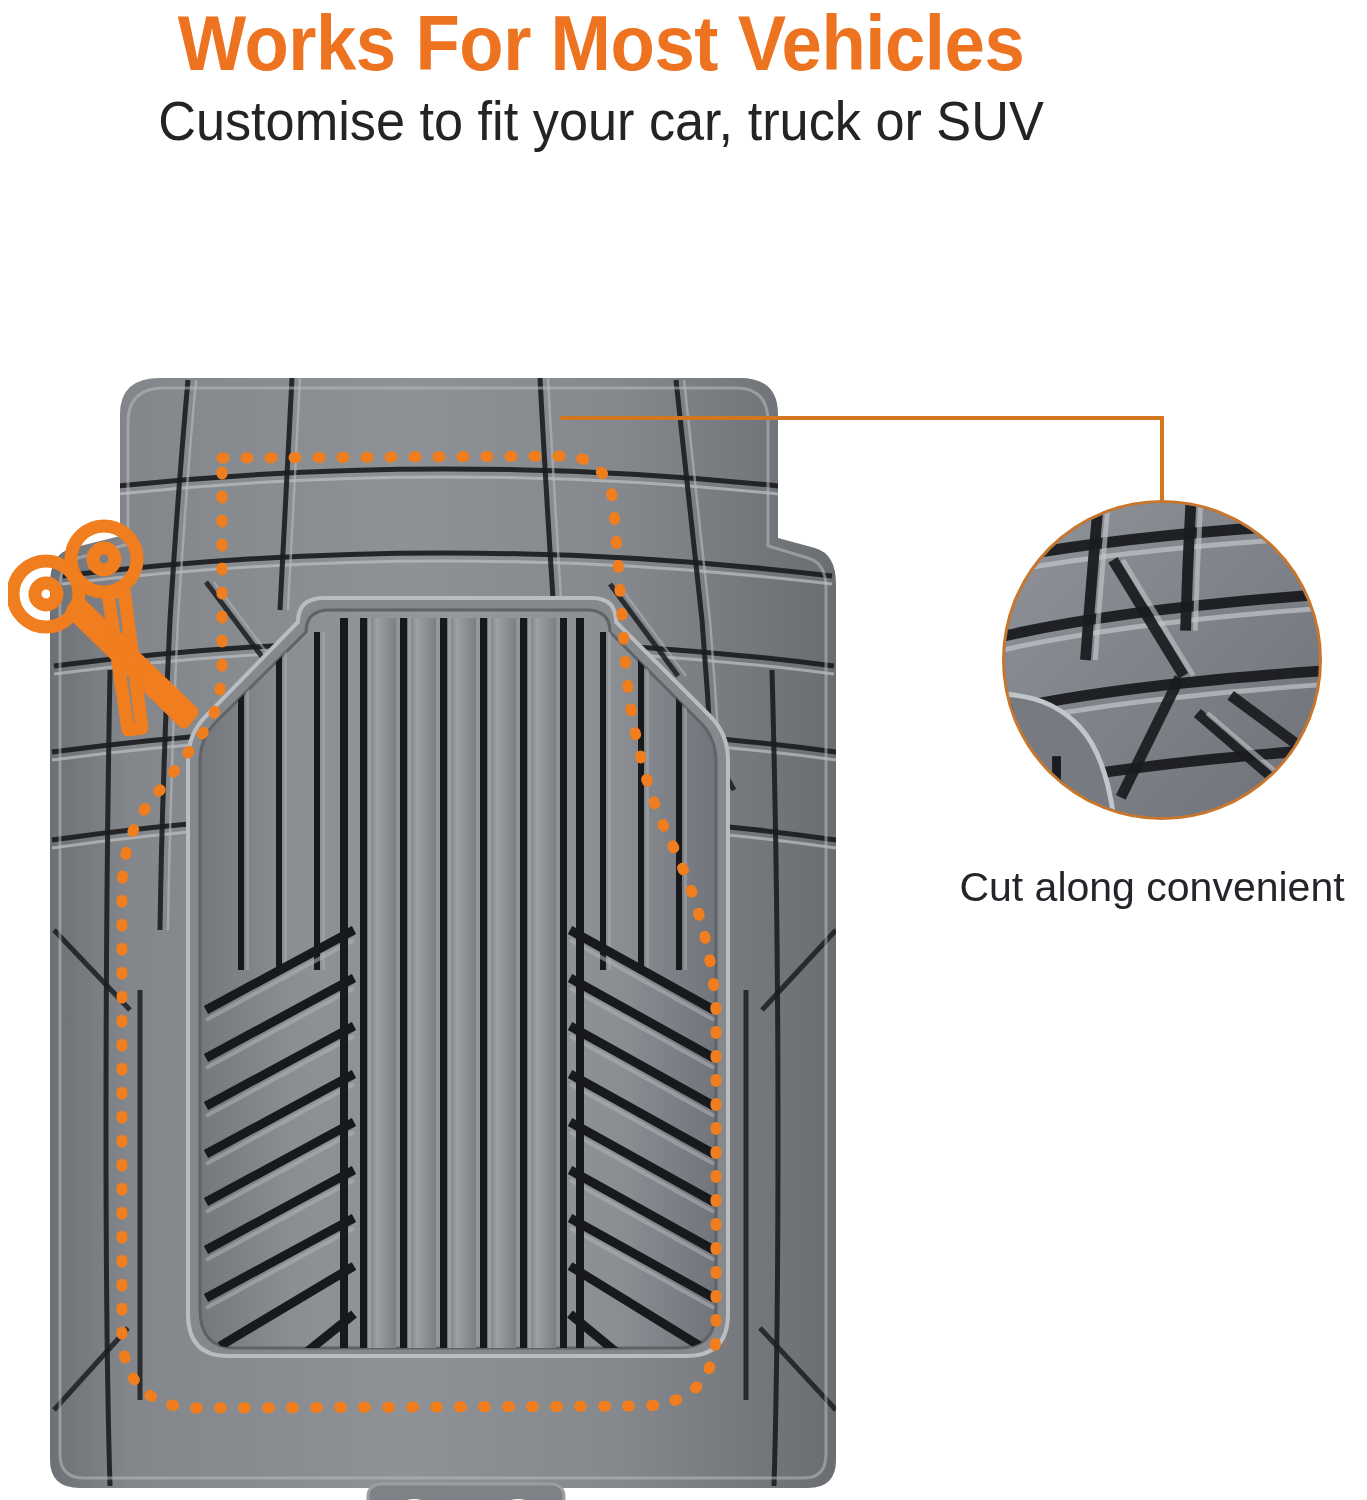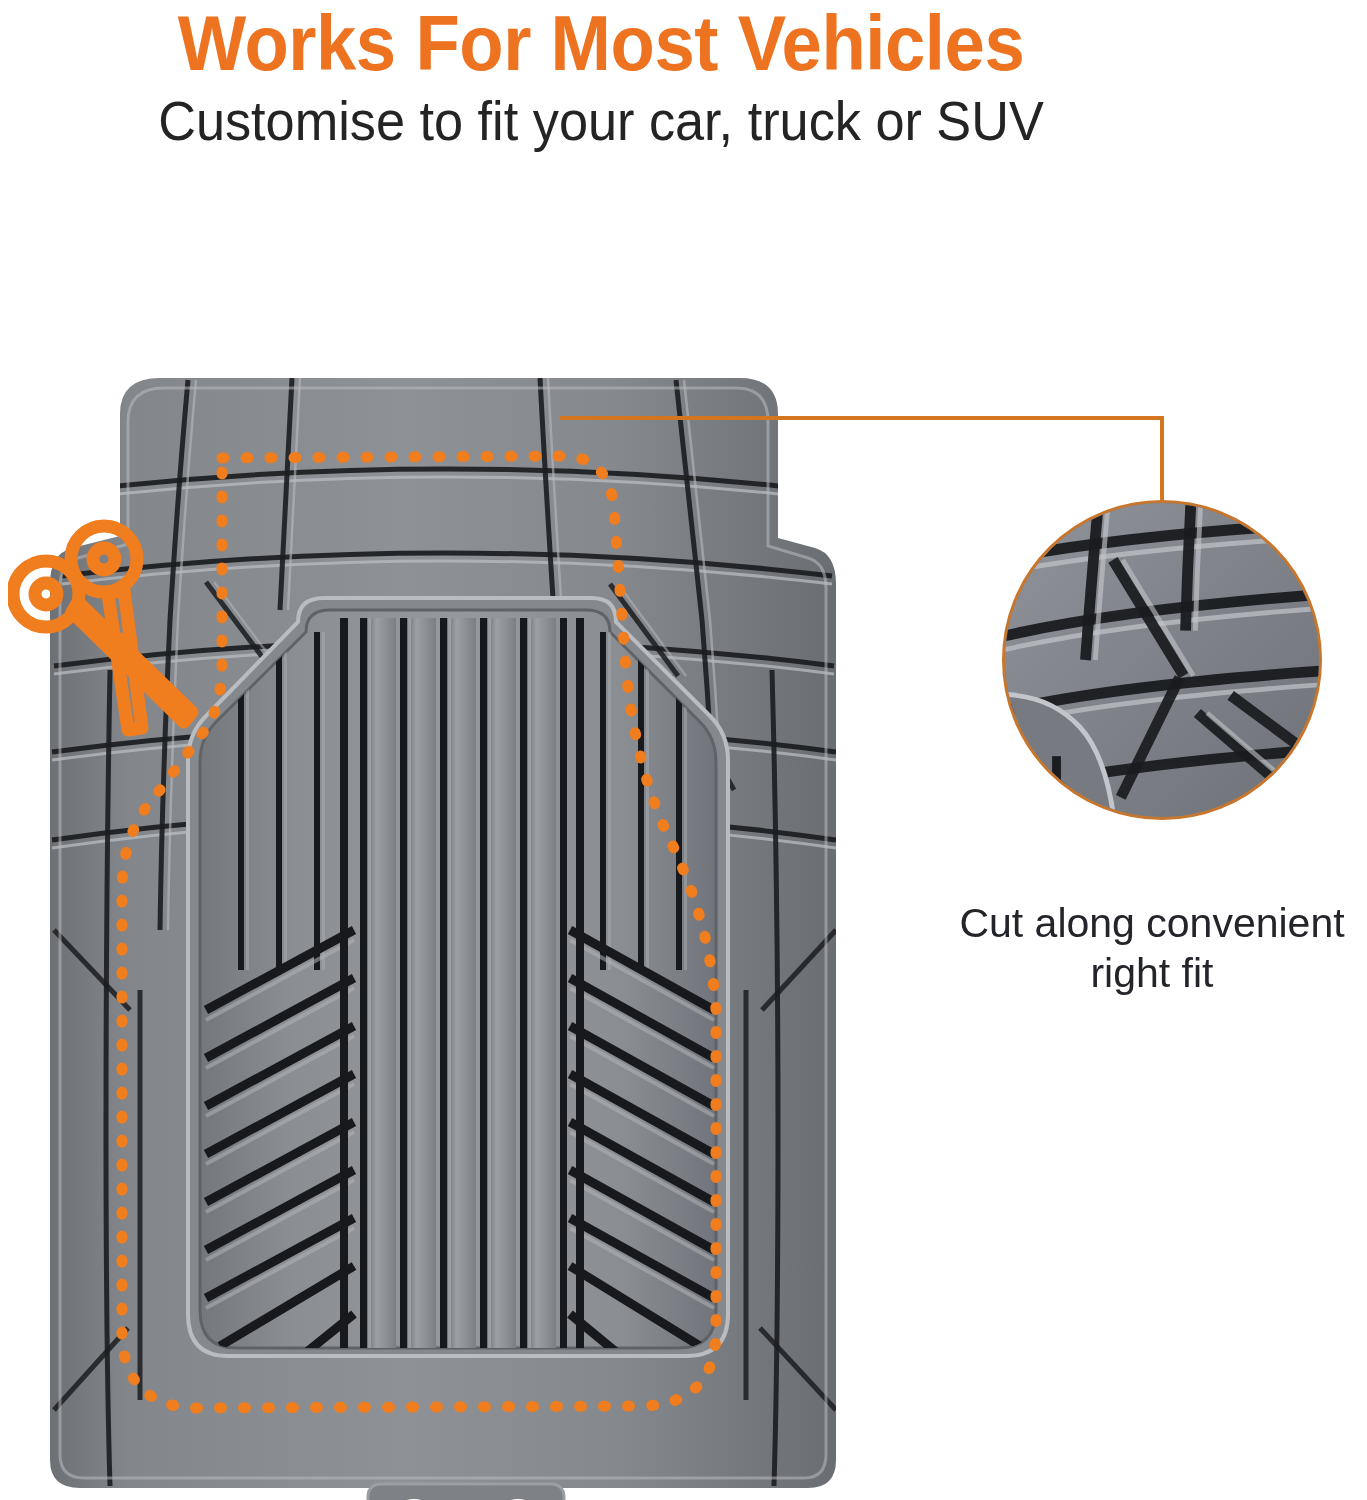--- a/index.html
+++ b/index.html
@@ -103,21 +103,20 @@
     position: absolute;
     left: 940px;
     top: 862px;
     width: 424px;
     text-align: center;
     font-family: "Liberation Sans Narrow", "Liberation Sans", sans-serif;
     font-weight: 400;
     font-size: 41px;
     line-height: 50px;
     color: #24252a;
-    margin-top: 36px;
   }
   .caption span { display: block; }
 </style>
 </head>
 <body>
 
 <div class="stage">
 
   <div class="header">
     <h1 class="headline">Works For Most Vehicles</h1>
@@ -417,16 +416,15 @@
       <path d="M-20 196 Q40 190 76 228 Q104 258 112 330 L-20 330 Z" fill="#777a80" stroke="#c2c5c9" stroke-width="5"></path>
       <g fill="#1a1c1f">
         <rect x="8" y="246" width="9" height="84"></rect>
         <rect x="48" y="258" width="9" height="72"></rect>
       </g>
     </svg>
   </div>
 
   <div class="caption">
     <span>Cut along convenient</span>
-    <span>right fit</span>
   </div>
 
 </div>
 
 </body></html>

